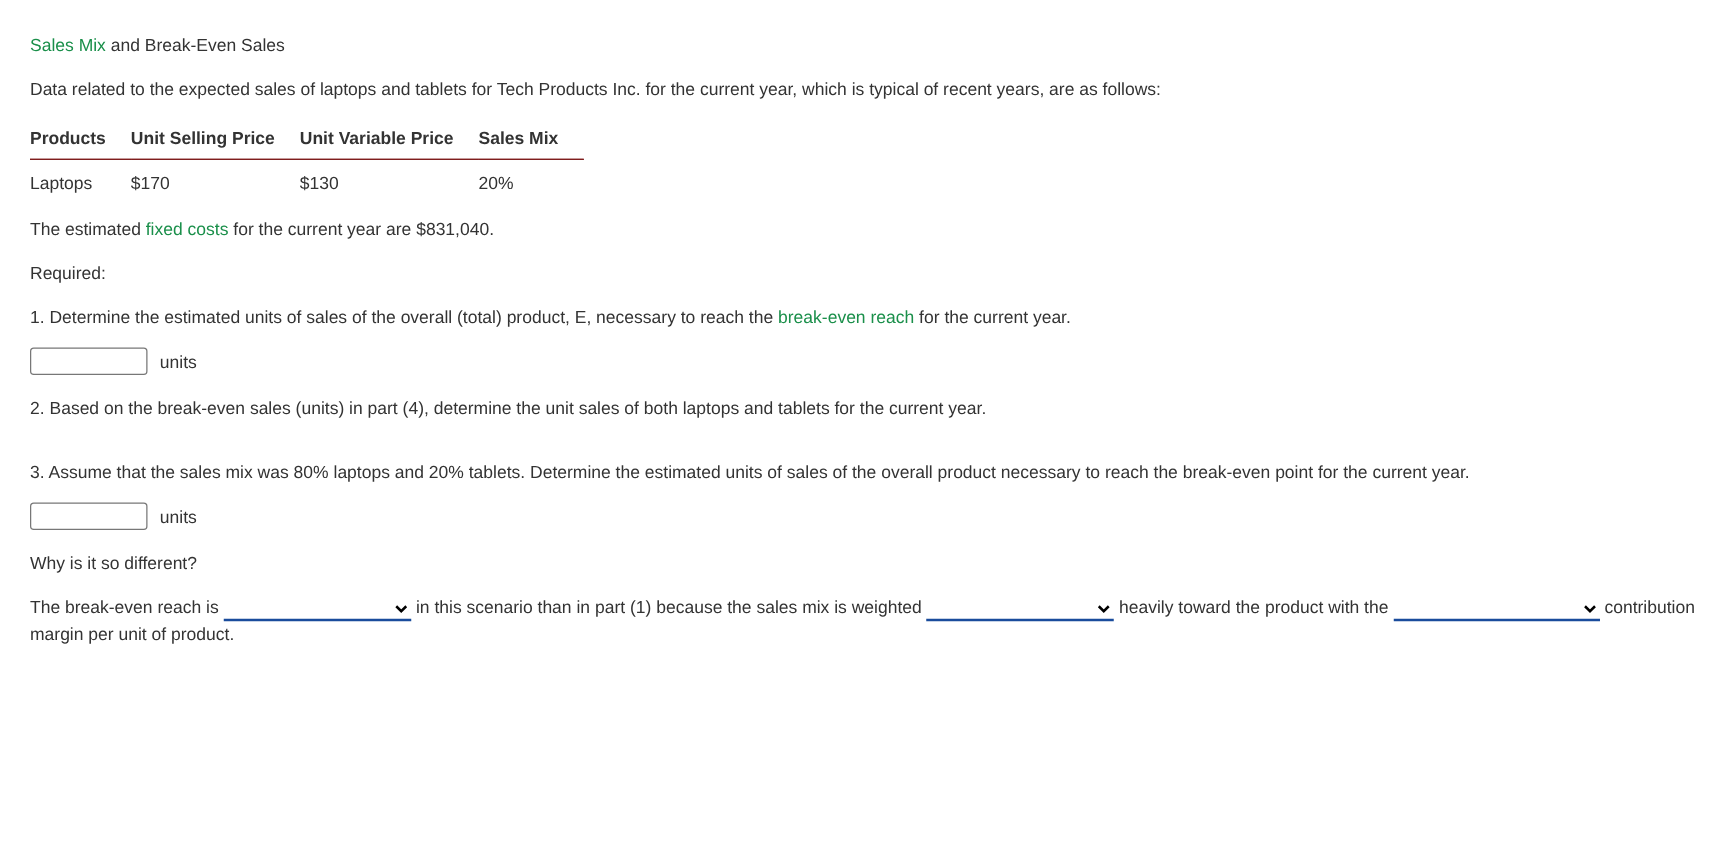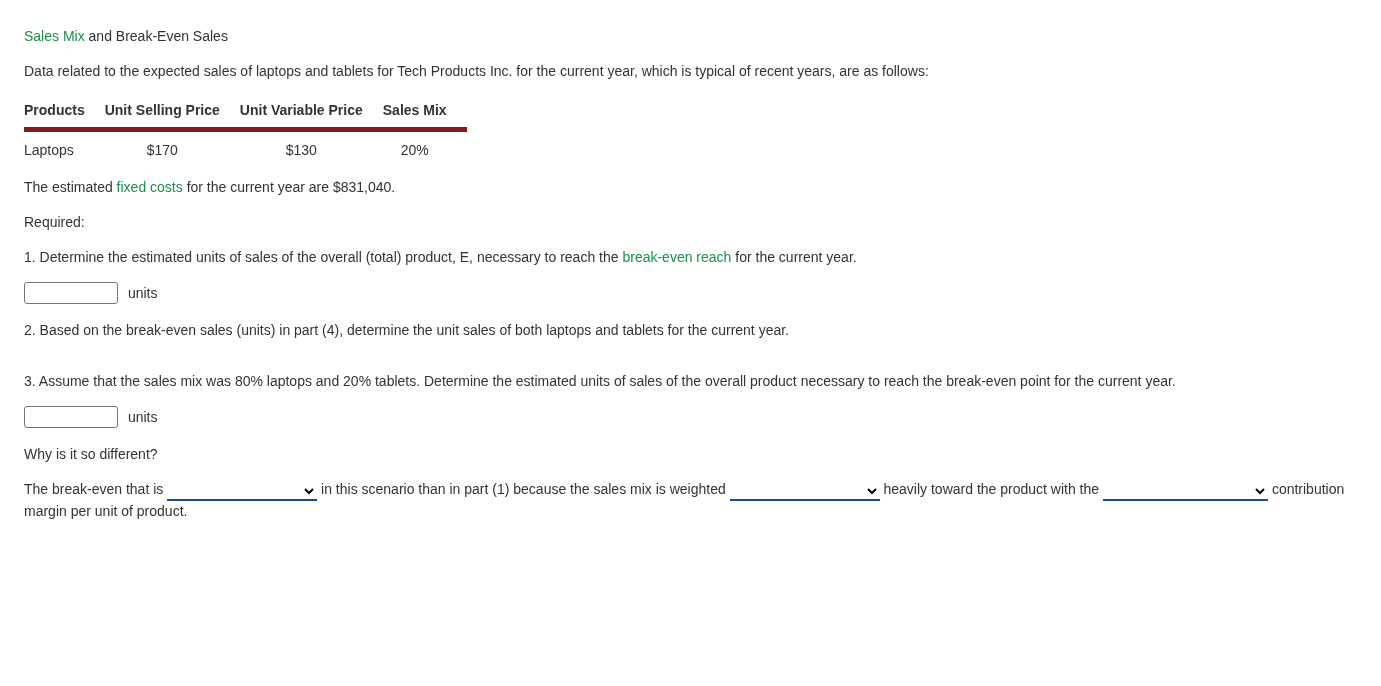--- a/index.html
+++ b/index.html
@@ -17,24 +17,24 @@
   .para { margin: 8px 0 14px 0; }
   .bold { font-weight: normal; }
   table.data {
     border-collapse: collapse;
     margin: 6px 0 12px 0;
   }
   table.data th {
     text-align: left;
     font-weight: bold;
     padding: 4px 20px 6px 0;
-    border-bottom: 5px solid #7f1d1d;
+    border-bottom: 1px solid #7f1d1d;
   }
   table.data th.num, table.data td.num {
-    text-align: center;
+    text-align: left;
   }
   table.data td {
     padding: 8px 20px 4px 0;
   }
   input.text-box {
     width: 94px;
     height: 22px;
     border: 1px solid #777;
     border-radius: 3px;
     background: #fff;
@@ -114,20 +114,20 @@
   <span class="bold">3.</span><span> Assume that the sales mix was 80% laptops and 20% tablets. Determine the estimated units of sales of the overall product necessary to reach the break-even point for the current year.</span>
 </div>
 <div>
   <input type="text" class="text-box" style="">
   <span class="units-label">units</span>
 </div>
 
 <div class="para spacer-top">Why is it so different?</div>
 
 <div class="para">
-  <span>The break-even that is </span>
+  <span>The break-even reach is </span>
   <select class="dropdown"><option></option></select>
   <span> in this scenario than in part (1) because the sales mix is weighted </span>
   <select class="dropdown"><option></option></select>
   <span> heavily toward the product with the </span>
   <select class="dropdown wider"><option></option></select>
   <span> contribution margin per unit of product.</span>
 </div>
 
 </body></html>

